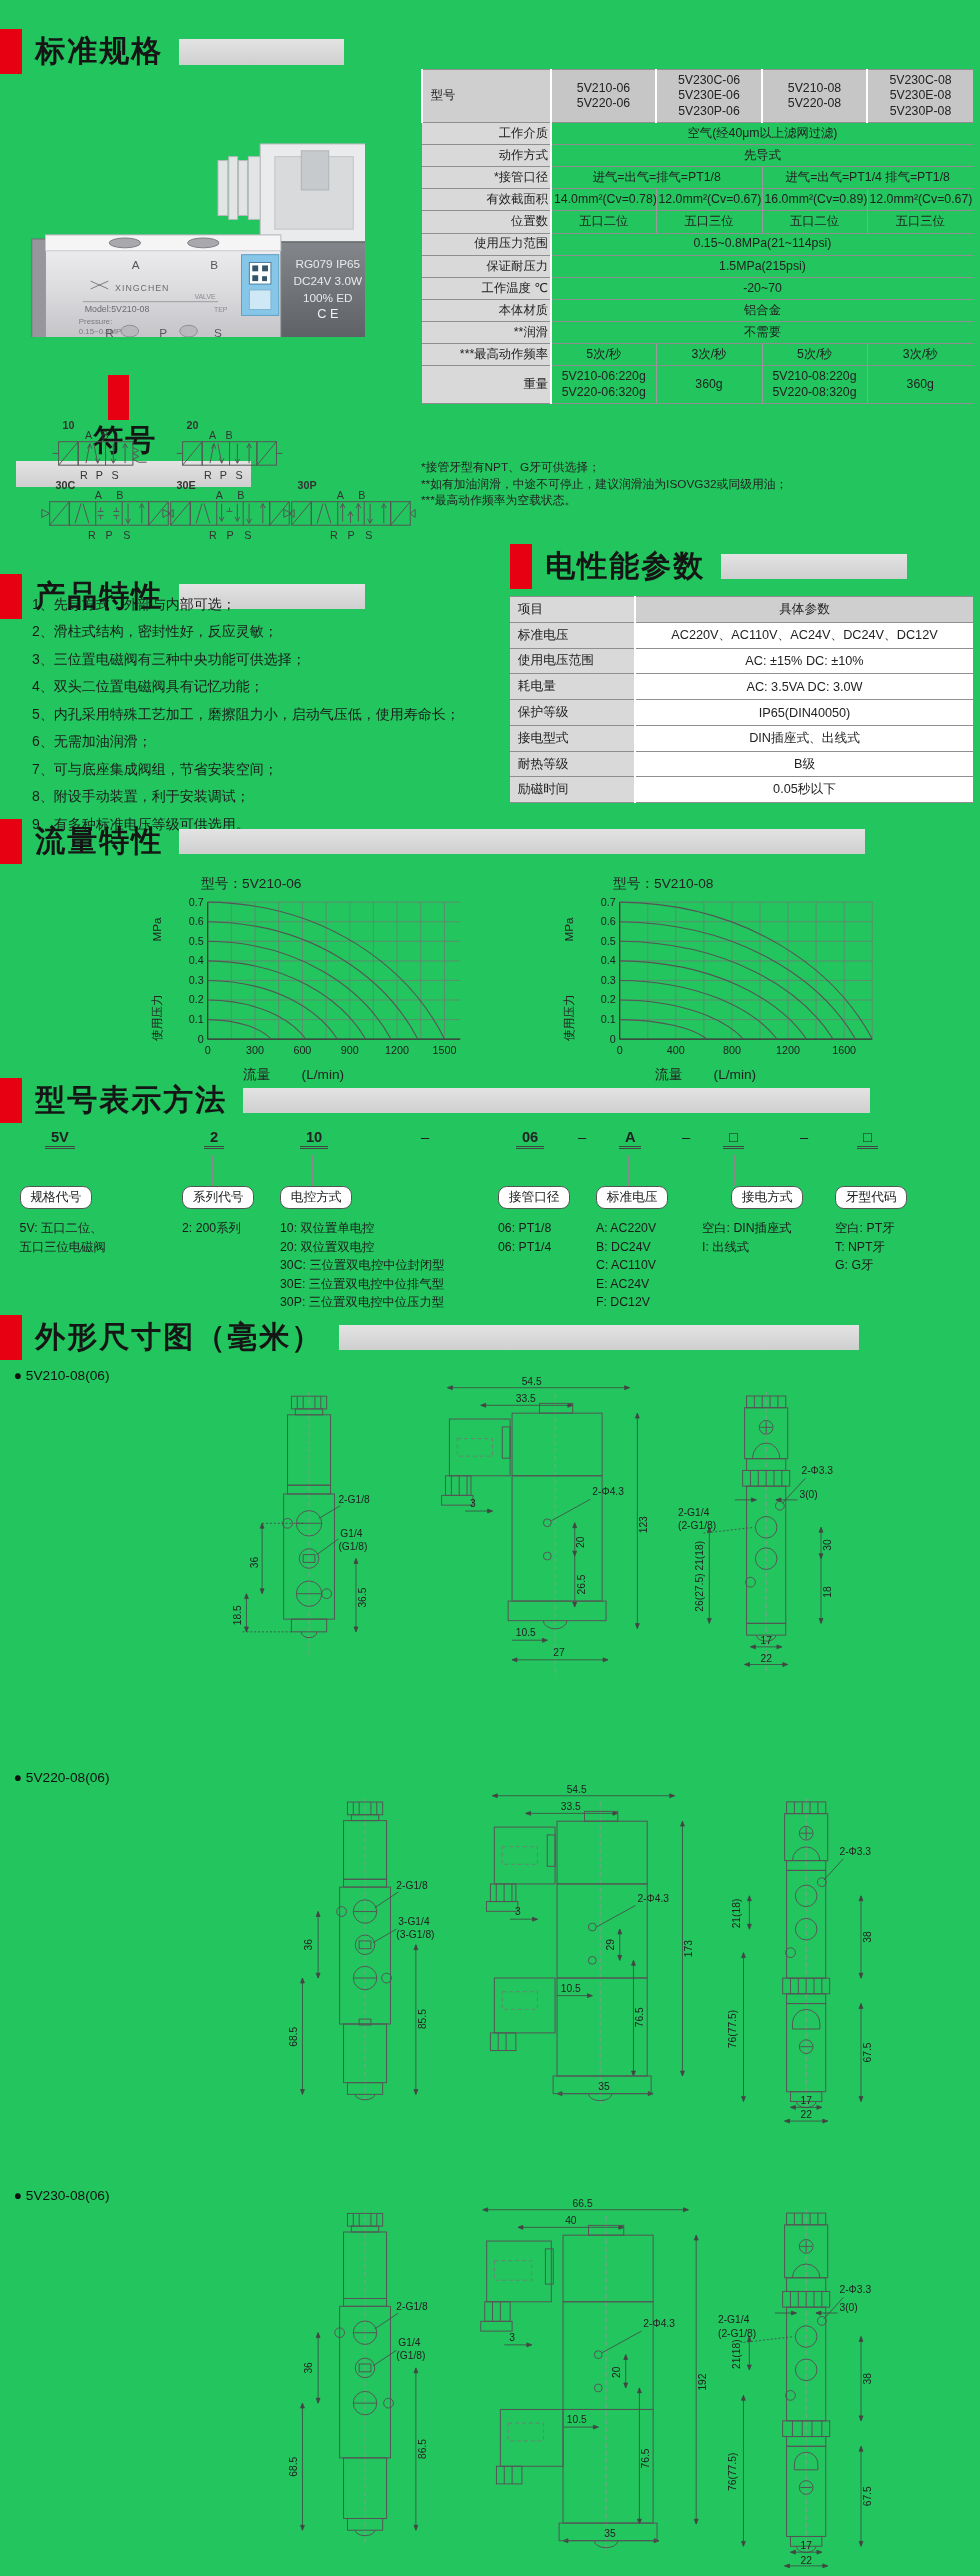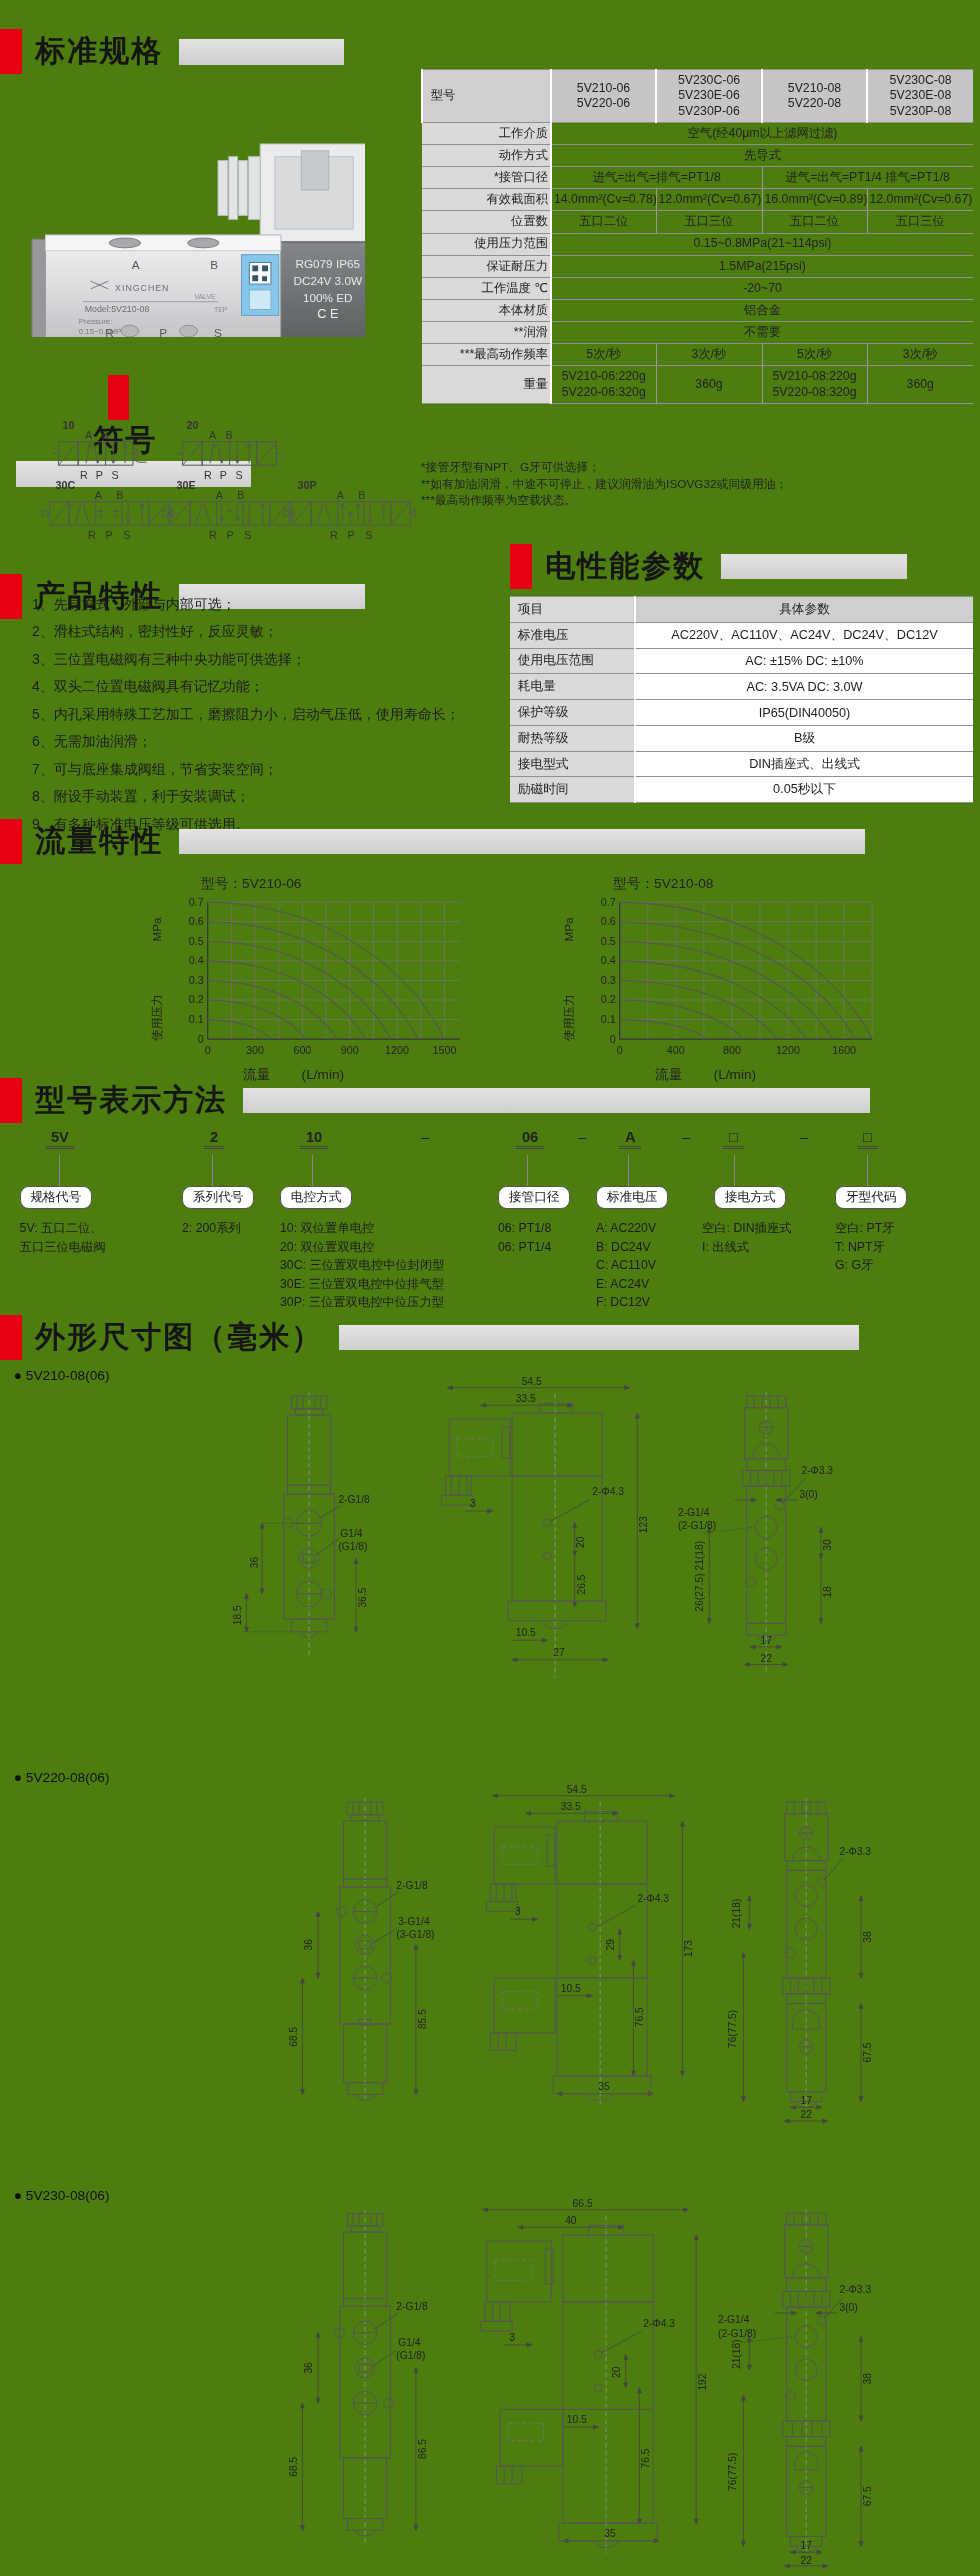--- a/index.html
+++ b/index.html
@@ -1,16 +1,16 @@
 <!DOCTYPE html>
 <html><head>
 <meta charset="utf-8">
 <style>
   html,body{margin:0;padding:0;background:#fff;}
-  .page{position:relative;width:980px;height:2576px;background:#4d7c0f;overflow:hidden;
+  .page{position:relative;width:980px;height:2576px;background:#22c55e;overflow:hidden;
         font-family:"Liberation Sans","DejaVu Sans",sans-serif;color:#222;}
   
   .sec-header{position:absolute;left:0;display:flex;align-items:center;height:49px;}
   .red-block{width:21.6px;height:45px;background:#e60012;margin-right:13.7px;flex:none;}
   .sec-title{font-size:30px;font-weight:bold;color:#151515;letter-spacing:2px;white-space:nowrap;}
   .gray-bar{height:25.5px;background:linear-gradient(#e3e3e3,#cfcfcf);margin-left:15.7px;flex:none;}
   
   .spec-table{position:absolute;left:421px;top:69px;width:551px;border-collapse:collapse;
               table-layout:fixed;font-size:12.3px;}
   .spec-table th,.spec-table td{border-top:1.5px solid #8f8f8f;border-bottom:1.5px solid #8f8f8f;
@@ -397,26 +397,26 @@
         </tr>
     <tr>
           <td class="l">耗电量</td>
       <td class="val">AC: 3.5VA    DC: 3.0W</td>
         </tr>
     <tr>
           <td class="l">保护等级</td>
       <td class="val">IP65(DIN40050)</td>
         </tr>
     <tr>
+          <td class="l">接电型式</td>
+      <td class="val">DIN插座式、出线式</td>
+        </tr>
+    <tr>
           <td class="l">耐热等级</td>
       <td class="val">B级</td>
-        </tr>
-    <tr>
-          <td class="l">接电型式</td>
-      <td class="val">DIN插座式、出线式</td>
         </tr>
     <tr>
           <td class="l">励磁时间</td>
       <td class="val">0.05秒以下</td>
         </tr>
   </tbody>
     </table>
 
   <div class="sec-header" style="top:817px;">
     <div class="red-block"></div>
@@ -554,21 +554,21 @@
   <div class="mc-line" style="left:527px;top:1155px;height:31px;"></div>
   <div class="mc-line" style="left:628px;top:1155px;height:31px;"></div>
   <div class="mc-line" style="left:734px;top:1155px;height:31px;"></div>
   <div class="mc-line" style="left:867px;top:1155px;height:31px;"></div>
 
   <div class="mc-box" style="left:19.6px;top:1186px;">规格代号</div>
   <div class="mc-box" style="left:182px;top:1186px;">系列代号</div>
   <div class="mc-box" style="left:280px;top:1186px;">电控方式</div>
   <div class="mc-box" style="left:498px;top:1186px;">接管口径</div>
   <div class="mc-box" style="left:596px;top:1186px;">标准电压</div>
-  <div class="mc-box" style="left:714px;top:1186px;">接电方式</div>
+  <div class="mc-box" style="left:731px;top:1186px;">接电方式</div>
   <div class="mc-box" style="left:835px;top:1186px;">牙型代码</div>
 
   <div class="mc-desc" style="left:19.6px;top:1219px;width:157px;">5V: 五口二位、
       五口三位电磁阀</div>
   <div class="mc-desc" style="left:182px;top:1219px;width:93px;">2: 200系列</div>
   <div class="mc-desc" style="left:280px;top:1219px;width:211px;">10: 双位置单电控
 20: 双位置双电控
 30C: 三位置双电控中位封闭型
 30E: 三位置双电控中位排气型
 30P: 三位置双电控中位压力型</div>

